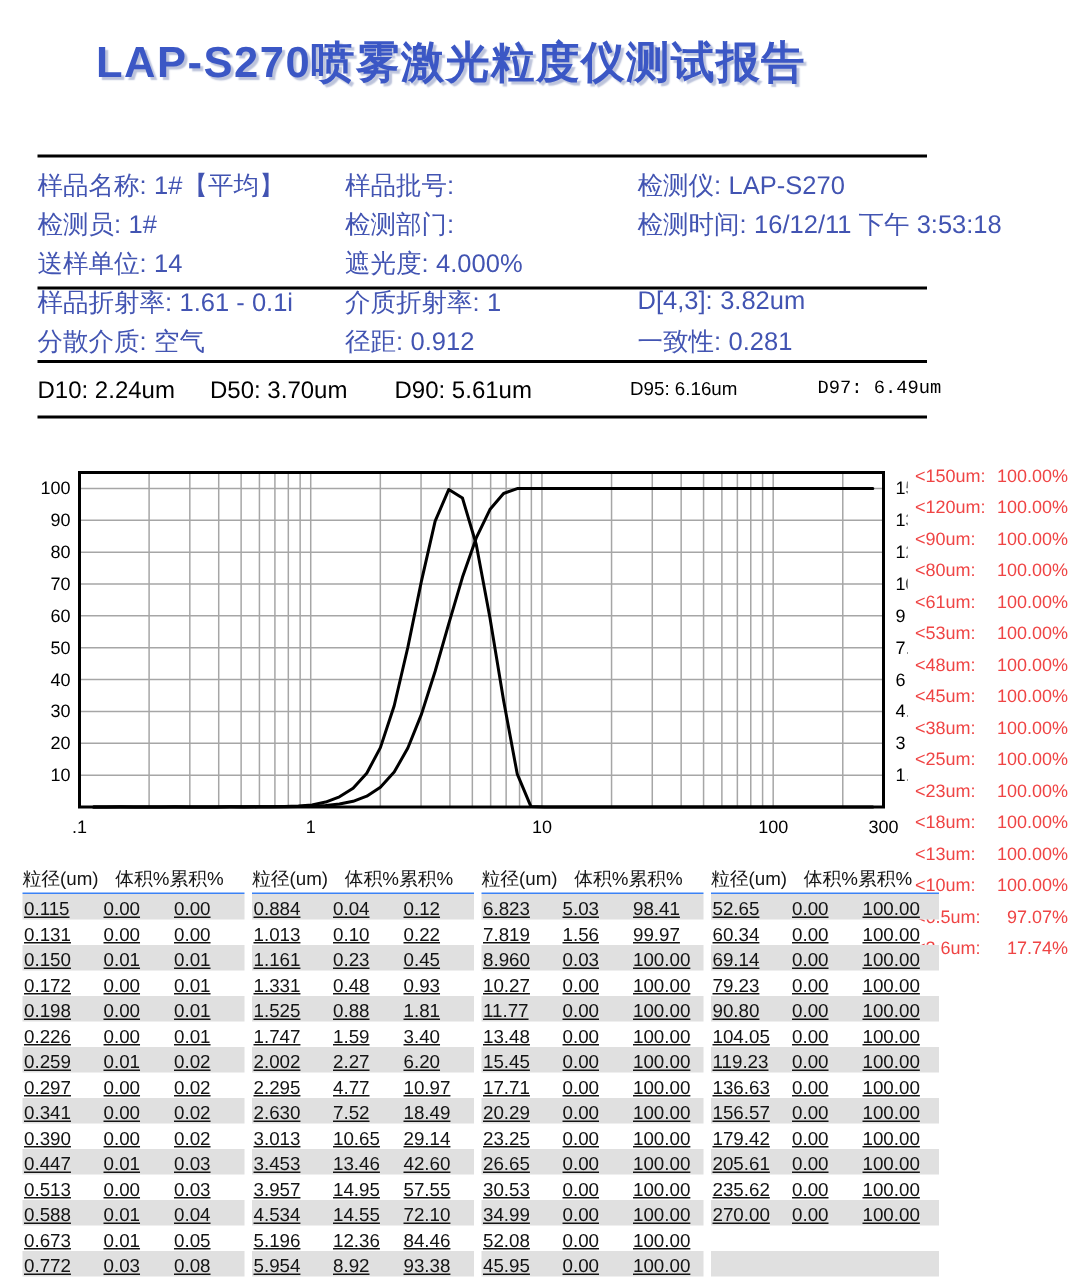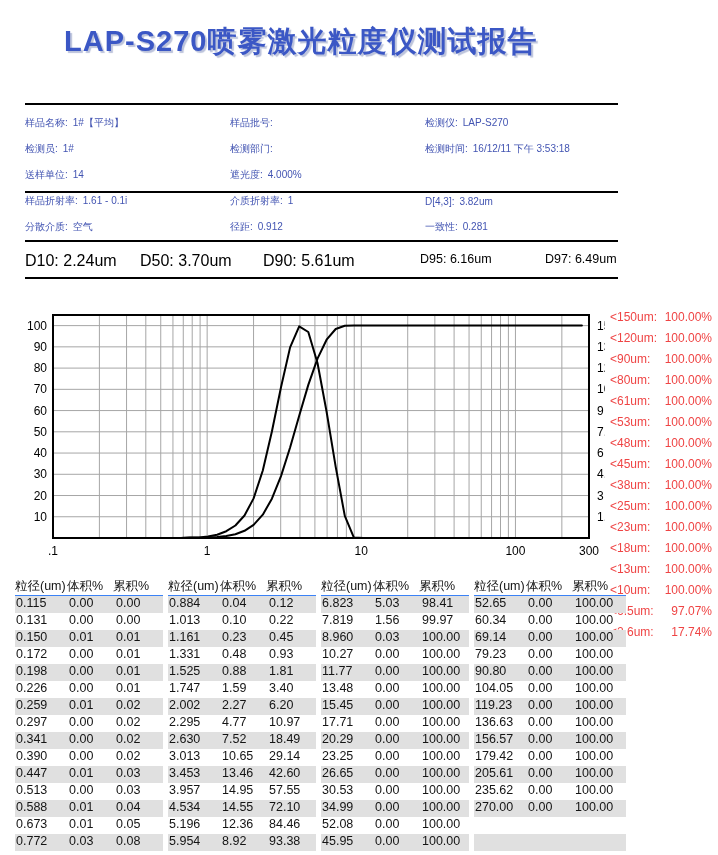--- a/index.html
+++ b/index.html
@@ -5,44 +5,44 @@
   html,body{margin:0;padding:0;background:#fff;}
   body{width:718px;height:855px;position:relative;overflow:hidden;
        font-family:"Liberation Sans","DejaVu Sans",sans-serif;color:#111;}
   .abs{position:absolute;}
   #page-title{left:64px;top:22px;font-size:29px;font-weight:bold;color:#3b57c5;
     text-shadow:2px 2px 1px #bcc3db;letter-spacing:1px;white-space:nowrap;}
   .hline{position:absolute;left:25px;width:593px;height:2px;background:#000;}
   
   .grid{position:absolute;left:25px;width:665px;}
   .irow{display:flex;height:26px;align-items:center;}
-  .icell{white-space:nowrap;font-size:10px;color:#4254b2;}
+  .icell{white-space:nowrap;font-size:17px;color:#4254b2;}
   .icell:nth-child(1){width:205px;}
   .icell:nth-child(2){width:195px;}
   .icell:nth-child(3){flex:1;}
   .icell .lbl{margin-right:5px;}
   
   #d-row{position:absolute;left:25px;top:252px;width:660px;height:20px;}
   .d-item{position:absolute;top:0;font-size:12.5px;color:#000;white-space:nowrap;}
   .d-item.mono{font-family:Liberation Sans, sans-serif;font-size:16px;text-align:right;}
   
   #chart-svg{position:absolute;left:15px;top:300px;}
   #chart-svg text{font-family:"Liberation Sans","DejaVu Sans",sans-serif;font-size:12px;fill:#000;}
   
   #cum-list{position:absolute;left:610px;top:306px;width:102px;}
   .cum-item{display:flex;justify-content:space-between;height:21px;align-items:center;
     font-size:12px;color:#ef4444;white-space:nowrap;}
   
   .tgroup{position:absolute;top:577px;width:148px;font-size:12.5px;color:#141414;}
   .thead{display:flex;height:18px;align-items:center;border-bottom:1px solid #3b82f6;}
   .thead span{white-space:nowrap;}
   .thead span:nth-child(1){width:52px;}
-  .thead span:nth-child(2){width:46px;}
+  .thead span:nth-child(2){width:46px;text-align:right;}
   .thead span:nth-child(3){flex:1;}
-  .trow{display:flex;height:17px;align-items:flex-start;}
+  .trow{display:flex;height:17px;align-items:flex-end;text-decoration:underline;}
   .trow:nth-child(even){background:#e0e0e0;}
   .tcell{white-space:nowrap;padding-left:1px;}
   .tcell:nth-child(1){width:52px;}
   .tcell:nth-child(2){width:46px;}
   .tcell:nth-child(3){flex:1;}
   #tg0{left:15px;} #tg1{left:168px;} #tg2{left:321px;} #tg3{left:474px;width:152px;}
 </style>
 </head>
 <body>
 
@@ -77,21 +77,21 @@
       <div class="icell"><span class="lbl">径距:</span><span class="val">0.912</span></div>
       <div class="icell"><span class="lbl">一致性:</span><span class="val">0.281</span></div>
     </div>
   </div>
 <div class="hline" style="top:240px"></div>
 <div id="d-row">
     <span class="d-item mono" style="left: 0px;">D10: 2.24um</span>
     <span class="d-item mono" style="left: 115px;">D50: 3.70um</span>
     <span class="d-item mono" style="left: 238px;">D90: 5.61um</span>
     <span class="d-item" style="left: 395px;">D95: 6.16um</span>
-    <span class="d-item" style="left: 520px;">D97: 6.49um</span>
+    <span class="d-item" style="left: 520px; font-family: Liberation Mono, monospace;">D97: 6.49um</span>
   </div>
 <div class="hline" style="top:277px"></div>
 
 <svg id="chart-svg" width="590" height="268" viewBox="0 0 590 268">
     <line x1="84.40392608019725" y1="15" x2="84.40392608019725" y2="238" stroke="#a6a6a6" stroke-width="1"></line>
     <line x1="111.54848272334911" y1="15" x2="111.54848272334911" y2="238" stroke="#a6a6a6" stroke-width="1"></line>
     <line x1="130.80785216039448" y1="15" x2="130.80785216039448" y2="238" stroke="#a6a6a6" stroke-width="1"></line>
     <line x1="145.74657967868637" y1="15" x2="145.74657967868637" y2="238" stroke="#a6a6a6" stroke-width="1"></line>
     <line x1="157.95240880354635" y1="15" x2="157.95240880354635" y2="238" stroke="#a6a6a6" stroke-width="1"></line>
     <line x1="168.27229028403897" y1="15" x2="168.27229028403897" y2="238" stroke="#a6a6a6" stroke-width="1"></line>

